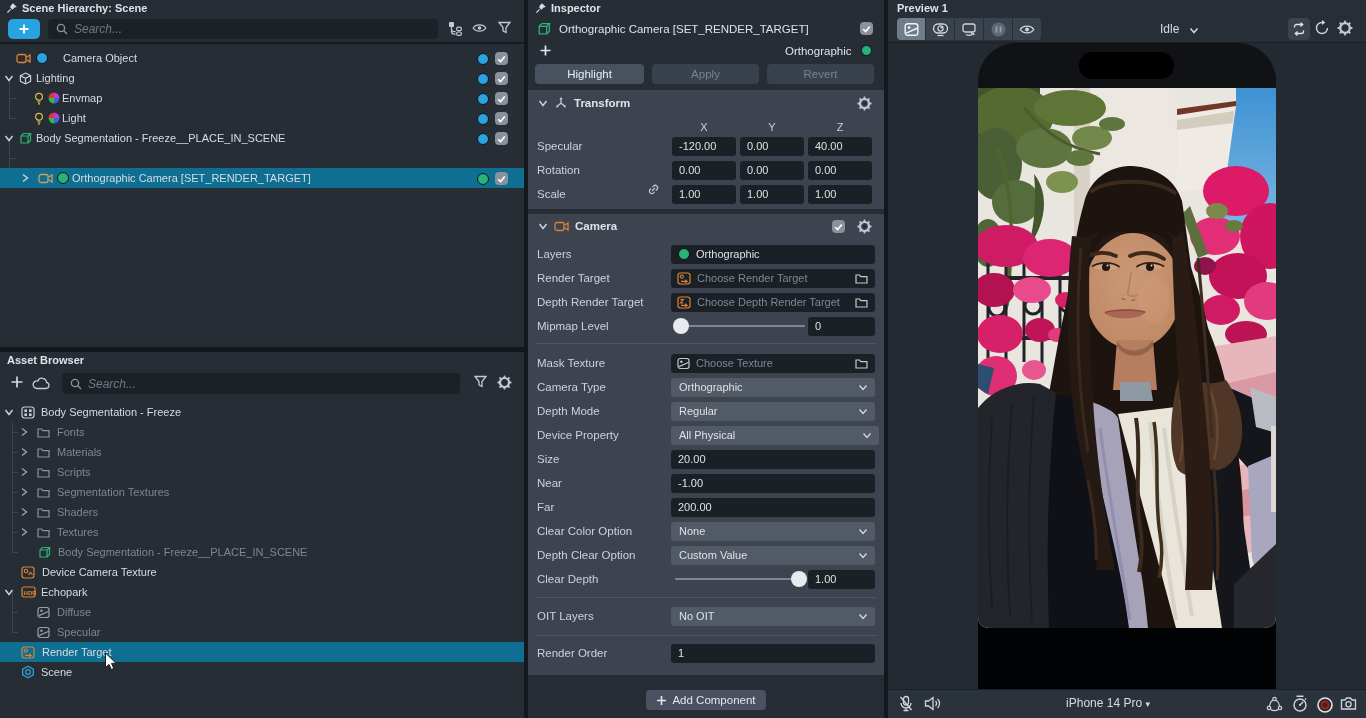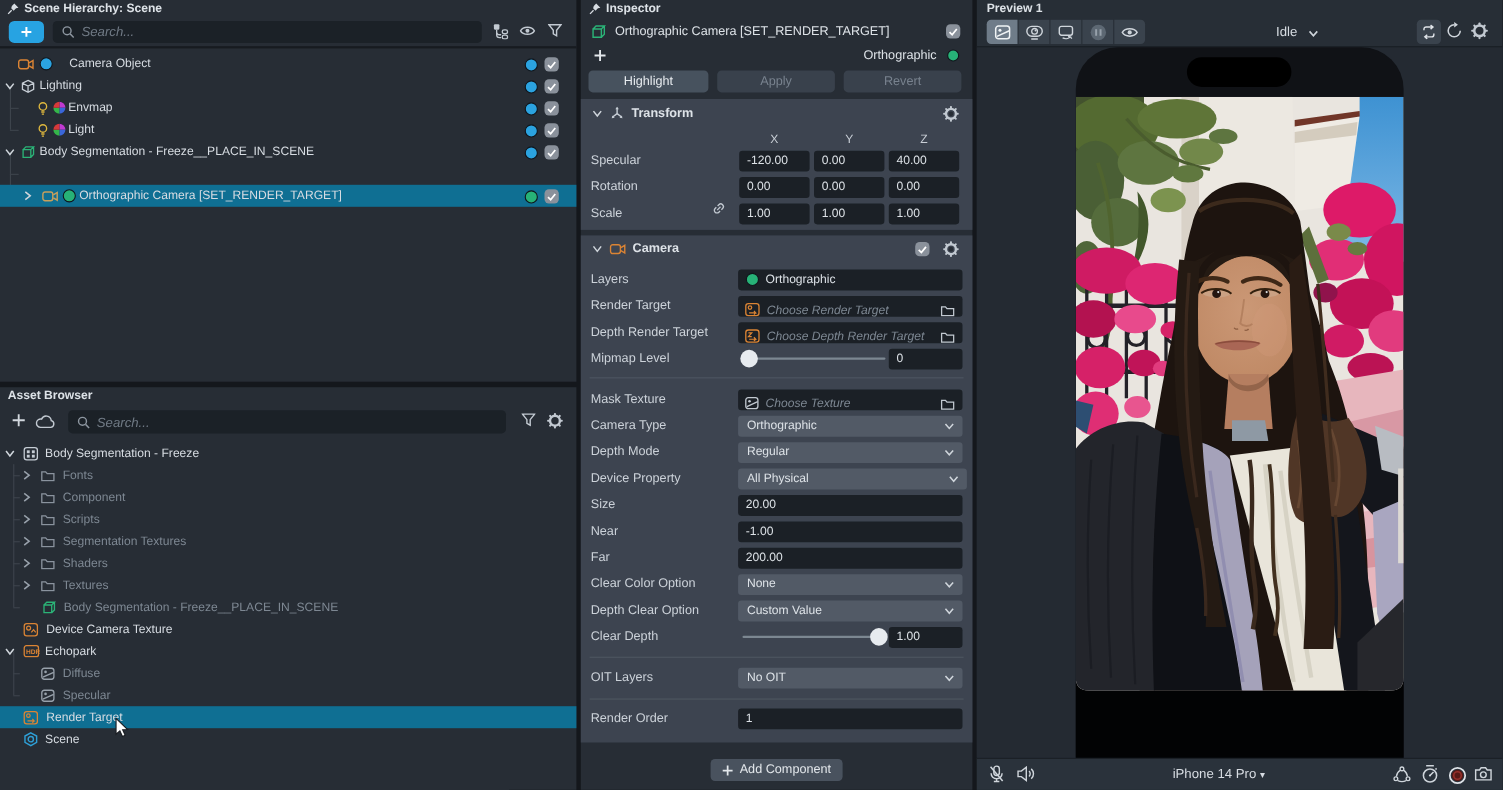--- a/index.html
+++ b/index.html
@@ -16,21 +16,21 @@
 .bdot{width:12px;height:12px;border-radius:50%;background:#2ba3e0;border:1.5px solid #10151b}
 .gdot{width:12px;height:12px;border-radius:50%;background:#27b277;border:1.5px solid #10151b}
 .ydot{width:12px;height:12px;border-radius:50%;background:#e8b33c;border:1.5px solid #10151b}
 .cb{width:13px;height:13px;border-radius:4px;background:#8a919b;display:flex;align-items:center;justify-content:center}
 .search{background:#1b2127;border-radius:4px;display:flex;align-items:center;gap:6px;padding-left:8px;color:#707a85;font-size:12px;font-style:italic}
 .ibtn{display:flex;align-items:center;justify-content:center}
 .lbl{position:absolute;left:9px;font-size:11.5px;color:#ccd2d9}
 .fld{position:absolute;background:#1b2026;border-radius:3px;height:19px;font-size:11px;color:#dde2e7;display:flex;align-items:center;padding-left:7px}
 .drop{position:absolute;background:#525a66;border-radius:3px;height:19px;font-size:11px;color:#dde2e7;display:flex;align-items:center;padding-left:8px}
 .drop .cv{position:absolute;right:7px;top:6px}
-.ghost{position:absolute;background:#1b2026;border-radius:3px;height:19px;font-size:11px;font-style:italic;color:#7d8792;display:flex;align-items:flex-end;gap:6px;padding-left:6px}
+.ghost{position:absolute;background:#1b2026;border-radius:3px;height:19px;font-size:11px;color:#7d8792;display:flex;align-items:center;gap:6px;padding-left:6px}
 .shead{position:absolute;left:0;width:356px;height:22px;display:flex;align-items:center;gap:6px;padding-left:10px;font-size:11.5px;font-weight:bold;color:#dde2e7}
 svg{display:block}
 </style></head>
 <body>
 <div class="abs" id="scenePanel">
  <div class="phead"><svg width="12" height="12" viewBox="0 0 12 12">
         <path d="M7 1.2 L10.8 5 L8.6 5.6 L6.4 7.8 L4.2 5.6 L4.8 3.4 Z" fill="#d7dce2"></path>
         <path d="M4.6 7.4 L1.4 10.6" stroke="#d7dce2" stroke-width="1.2"></path>
       </svg>Scene Hierarchy: Scene</div>
  <div class="abs" style="left:8px;top:19px;width:32px;height:20px;background:#27a3e2;border-radius:5px;display:flex;align-items:center;justify-content:center">
@@ -291,21 +291,21 @@
       <span style="margin-left:20px">
         <svg width="8" height="10" viewBox="0 0 8 10">
           <path d="M2 1.5 L6.5 5 L2 8.5" fill="none" stroke="#98a1ab" stroke-width="1.4"></path>
         </svg>
       </span>
       <span style="margin-left:9px">
         <svg width="13" height="11" viewBox="0 0 13 11">
           <path d="M1 2 h3.5 l1.4 1.6 H12 V10 H1 Z" fill="none" stroke="#8a939e" stroke-width="1.2"></path>
         </svg>
       </span>
-      <span style="margin-left:7px">Component</span>
+      <span style="margin-left:7px">Materials</span>
     </div>
  <div class="row abs dim" style="top:110px;left:0;width:524px">
       <span style="margin-left:20px">
         <svg width="8" height="10" viewBox="0 0 8 10">
           <path d="M2 1.5 L6.5 5 L2 8.5" fill="none" stroke="#98a1ab" stroke-width="1.4"></path>
         </svg>
       </span>
       <span style="margin-left:9px">
         <svg width="13" height="11" viewBox="0 0 13 11">
           <path d="M1 2 h3.5 l1.4 1.6 H12 V10 H1 Z" fill="none" stroke="#8a939e" stroke-width="1.2"></path>

